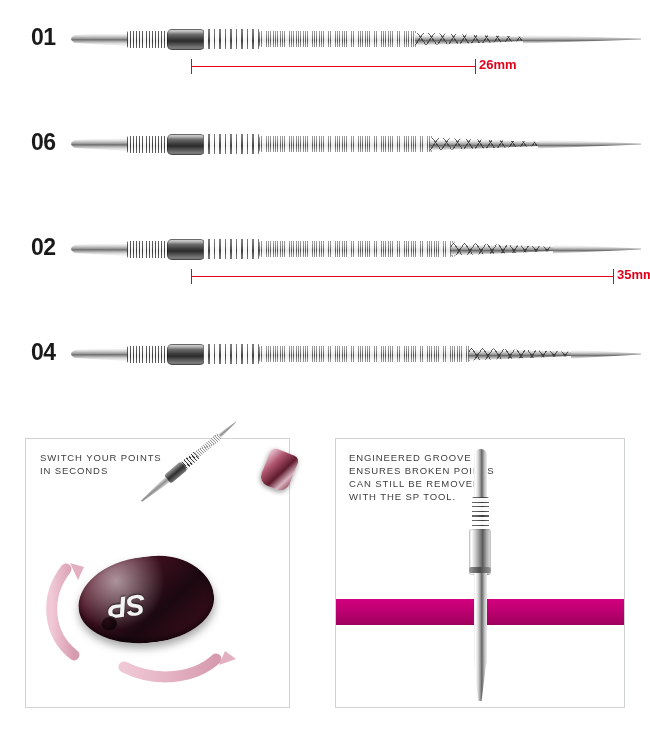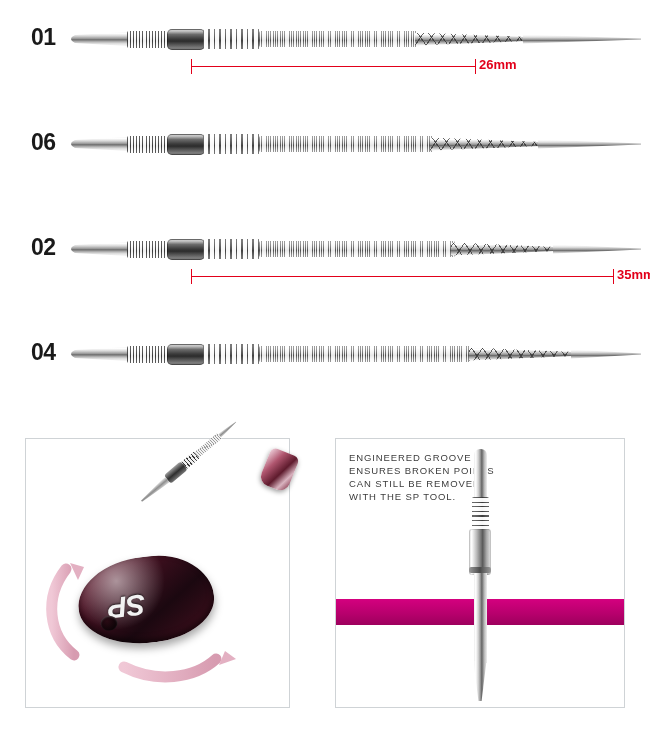--- a/index.html
+++ b/index.html
@@ -370,20 +370,22 @@
       <div class="seg rings-rear" style="left:56px;  width:40px;"></div>
       <div class="seg grip" style="left:96px;  width:38px;"></div>
       <div class="seg rings-mid" style="left:132px; width:58px;"></div>
       <div class="seg barrel" style="left:188px; width:214px;"></div>
       <div class="seg hatch" style="left:398px; width:104px;"></div>
       <div class="seg needle" style="left:500px; width:70px;"></div>
     </div>
   </div>
 
   <div class="panel" id="panel-left">
+    <div class="panel-text" style="left:14px; top:12px;">SWITCH YOUR POINTS
+IN SECONDS</div>
 
     <svg class="arrow-curve" style="left:0; top:0;" width="265" height="270">
       <defs>
         <linearGradient id="agrad" x1="0" y1="0" x2="1" y2="0">
           <stop offset="0%" stop-color="#f0c8d6"></stop>
           <stop offset="100%" stop-color="#d79bb0"></stop>
         </linearGradient>
       </defs>
       <path d="M 40 130 C 18 158, 22 196, 48 216" stroke="url(#agrad)" stroke-width="11" fill="none" stroke-linecap="round"></path>
       <path d="M 44 124 l 14 4 l -6 13 z" fill="#e3b0c2"></path>

